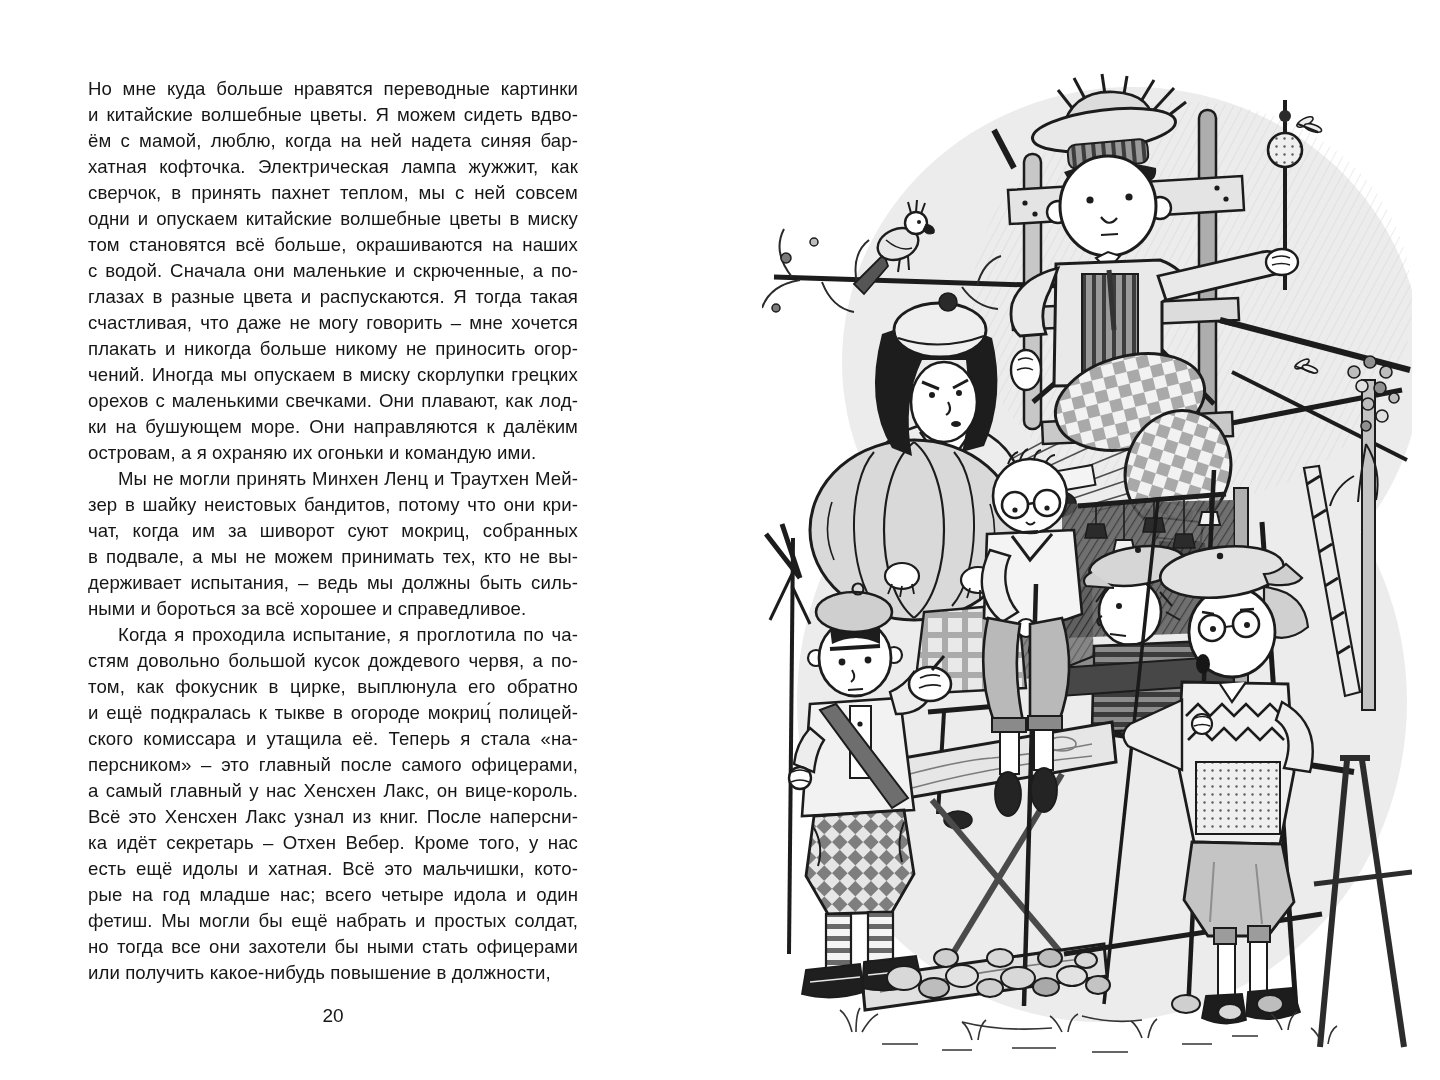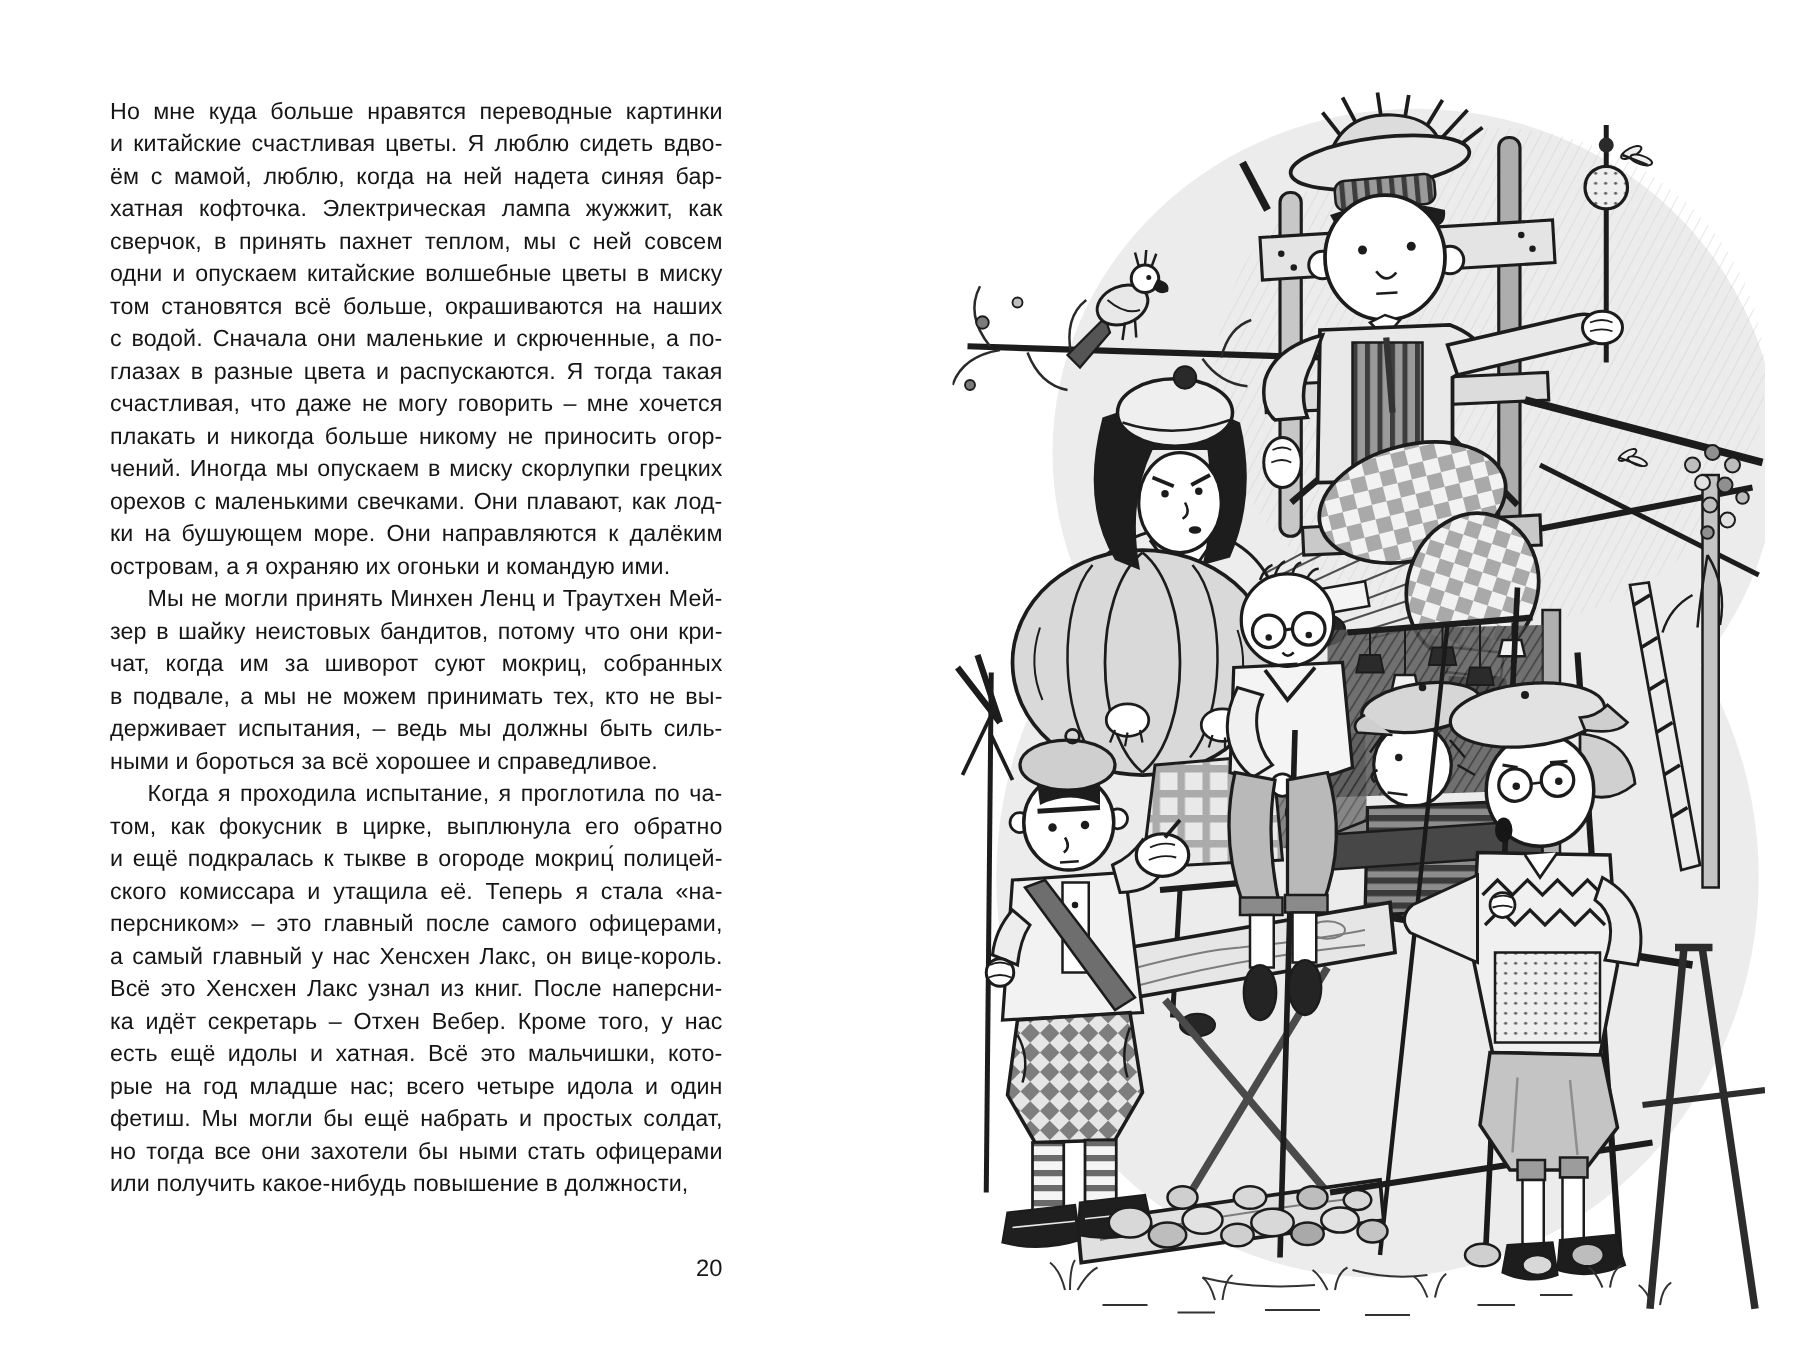--- a/index.html
+++ b/index.html
@@ -10,53 +10,54 @@
   .book-page{position:relative;width:1440px;height:1080px;background:#ffffff;}
   .text-column{
     position:absolute;left:88px;top:76px;width:490px;
     font-size:18.6px;line-height:26px;letter-spacing:.1px;
   }
   .line{text-align:justify;text-align-last:justify;white-space:nowrap;}
   .line.last{text-align-last:left;}
   .line.indent{text-indent:30px;}
   .page-number{
     position:absolute;left:88px;top:1005px;width:490px;
-    text-align:right;font-size:19px;
+    text-align:center;font-size:19px;
   }
   .illustration{position:absolute;left:762px;top:72px;width:650px;height:985px;margin:0;}
   .illustration svg{width:100%;height:100%;display:block;}
 </style>
 </head>
 <body>
 
 <div class="book-page">
 
   <div class="text-column" id="text-column">
       <div class="line">Но мне куда больше нравятся переводные картинки</div>
-      <div class="line">и китайские счастливая цветы. Я люблю сидеть вдво-</div>
+      <div class="line">и китайские волшебные цветы. Я можем сидеть вдво-</div>
       <div class="line">ём с мамой, люблю, когда на ней надета синяя бар-</div>
       <div class="line">хатная кофточка. Электрическая лампа жужжит, как</div>
       <div class="line">сверчок, в принять пахнет теплом, мы с ней совсем</div>
       <div class="line">одни и опускаем китайские волшебные цветы в миску</div>
       <div class="line">том становятся всё больше, окрашиваются на наших</div>
       <div class="line">с водой. Сначала они маленькие и скрюченные, а по-</div>
       <div class="line">глазах в разные цвета и распускаются. Я тогда такая</div>
       <div class="line">счастливая, что даже не могу говорить – мне хочется</div>
       <div class="line">плакать и никогда больше никому не приносить огор-</div>
       <div class="line">чений. Иногда мы опускаем в миску скорлупки грецких</div>
       <div class="line">орехов с маленькими свечками. Они плавают, как лод-</div>
       <div class="line">ки на бушующем море. Они направляются к далёким</div>
       <div class="line last">островам, а я охраняю их огоньки и командую ими.</div>
       <div class="line indent">Мы не могли принять Минхен Ленц и Траутхен Мей-</div>
       <div class="line">зер в шайку неистовых бандитов, потому что они кри-</div>
       <div class="line">чат, когда им за шиворот суют мокриц, собранных</div>
       <div class="line">в подвале, а мы не можем принимать тех, кто не вы-</div>
       <div class="line">держивает испытания, – ведь мы должны быть силь-</div>
       <div class="line last">ными и бороться за всё хорошее и справедливое.</div>
       <div class="line indent">Когда я проходила испытание, я проглотила по ча-</div>
+      <div class="line">стям довольно большой кусок дождевого червя, а по-</div>
       <div class="line">том, как фокусник в цирке, выплюнула его обратно</div>
       <div class="line">и ещё подкралась к тыкве в огороде мокриц́ полицей-</div>
       <div class="line">ского комиссара и утащила её. Теперь я стала «на-</div>
       <div class="line">персником» – это главный после самого офицерами,</div>
       <div class="line">а самый главный у нас Хенсхен Лакс, он вице-король.</div>
       <div class="line">Всё это Хенсхен Лакс узнал из книг. После наперсни-</div>
       <div class="line">ка идёт секретарь – Отхен Вебер. Кроме того, у нас</div>
       <div class="line">есть ещё идолы и хатная. Всё это мальчишки, кото-</div>
       <div class="line">рые на год младше нас; всего четыре идола и один</div>
       <div class="line">фетиш. Мы могли бы ещё набрать и простых солдат,</div>

